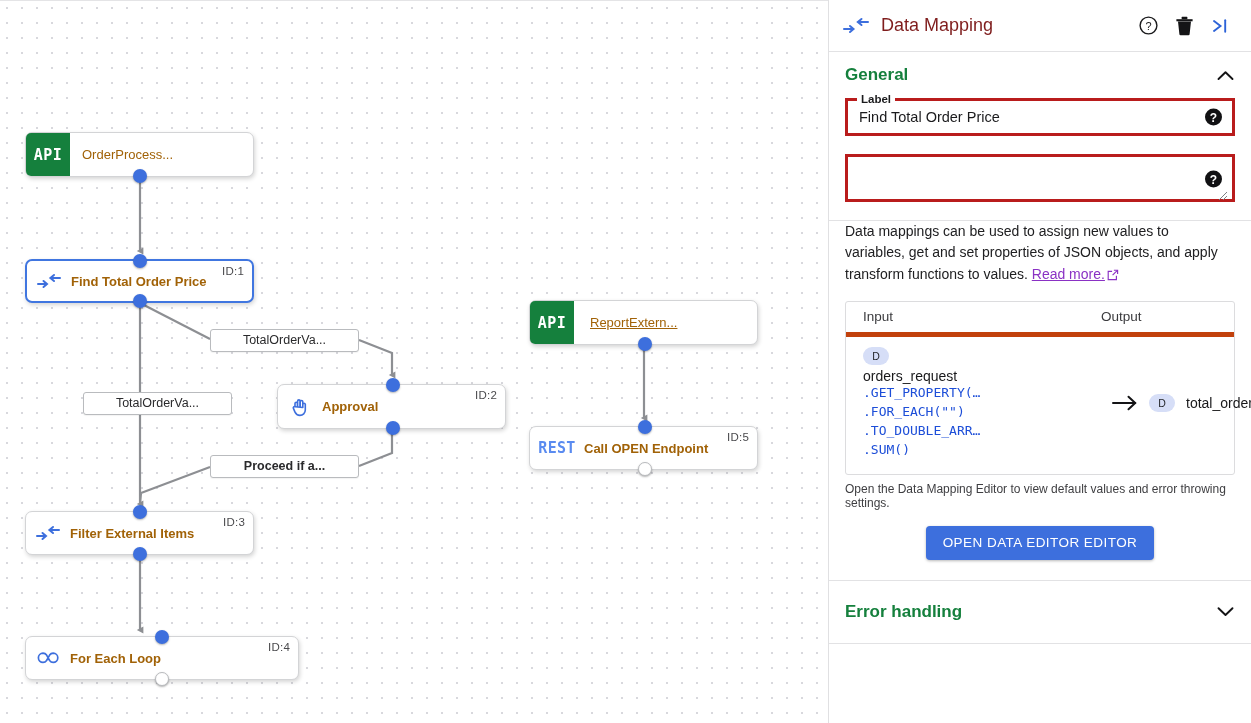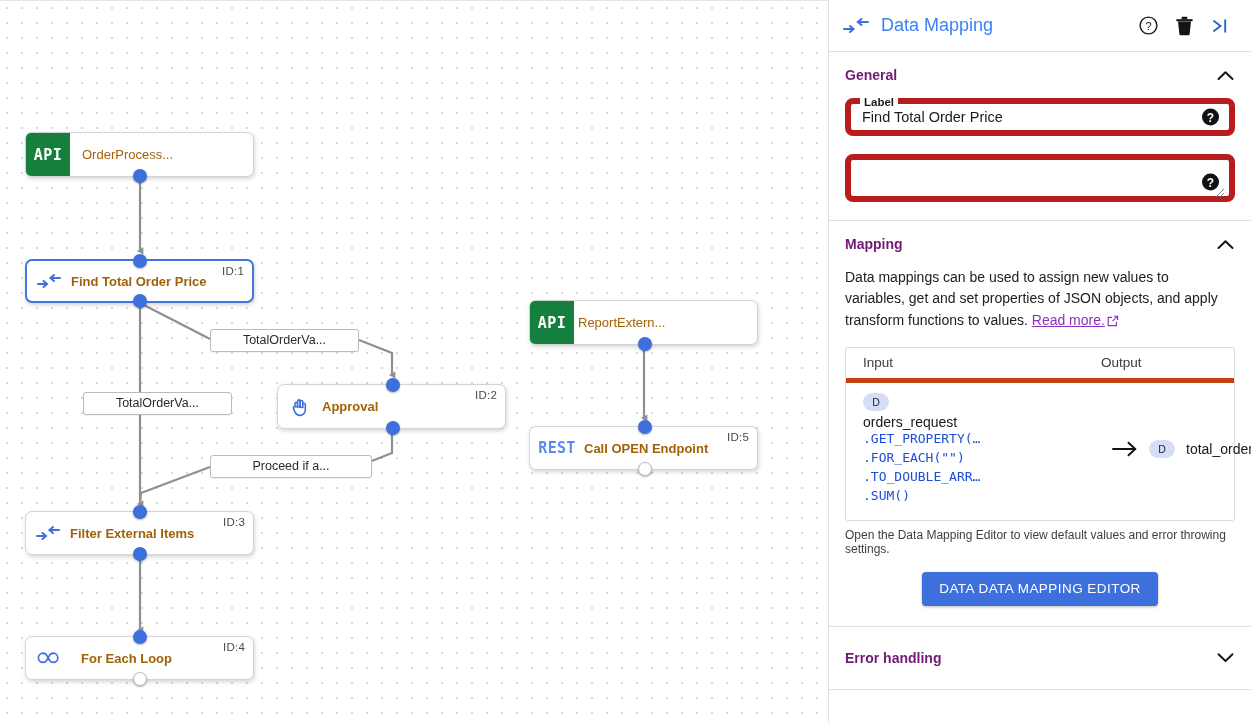--- a/index.html
+++ b/index.html
@@ -96,41 +96,41 @@
     display: flex; flex-direction: column;
   }
   .panel-header {
     height: 52px; flex: 0 0 52px;
     display: flex; align-items: center;
     padding: 0 16px 0 14px;
     border-bottom: 1px solid #e2e2e4;
   }
   .panel-header-icon { width: 32px; display: flex; align-items: center; }
   .panel-header-title {
-    font-size: 18px; color: #3b82f6; font-weight: 400;
+    font-size: 18px; color: #7f1d1d; font-weight: 400;
     margin-left: 6px; flex: 1;
   }
   .hdr-btn {
     width: 30px; height: 30px; margin-left: 6px;
     display: flex; align-items: center; justify-content: center;
     cursor: pointer;
   }
 
   .section { border-bottom: 1px solid #e2e2e4; padding: 0 16px; }
   .section-head {
     display: flex; align-items: center; justify-content: space-between;
     height: 46px; cursor: pointer;
   }
-  .section-title { font-size: 14px; font-weight: 700; color: #701a75; }
+  .section-title { font-size: 17px; font-weight: 700; color: #15803d; }
   .chev { width: 20px; height: 20px; display:flex; align-items:center; justify-content:center; }
 
   .field {
     position: relative;
-    border: 6px solid #b91c1c;
-    border-radius: 8px;
+    border: 3px solid #b91c1c;
+    border-radius: 0;
     height: 38px;
     margin-bottom: 18px;
     display: flex; align-items: center;
   }
   .field .legend {
     position: absolute; top: -8px; left: 9px;
     background: #fff; padding: 0 4px;
     font-size: 11.5px; font-weight: 700; color: #1b1b1d;
   }
   .field .value {
@@ -290,49 +290,49 @@
               <path d="M17,2 L13.4,5 L17,8"></path>
           </g>
         </svg>
       </div>
       <div class="node-title bold">Filter External Items</div>
       <div class="node-id">ID:3</div>
       <div class="port top"></div>
       <div class="port bottom"></div>
     </div>
 
-    <div class="node" style="left:25px; top:635px; width:229px; height:44px;gap:11px;">
+    <div class="node" style="left:25px; top:635px; width:274px; height:44px;">
       <div class="node-icon">
         <svg width="26" height="16" viewBox="0 0 26 16">
           <path d="M8,3.2 a4.6,4.6 0 1 0 0,9.2 a4.6,4.6 0 0 0 3.6,-1.9 l3,-5.4 a4.6,4.6 0 0 1 3.6,-1.9 a4.6,4.6 0 1 1 0,9.2 a4.6,4.6 0 0 1 -3.6,-1.9 l-3,-5.4 a4.6,4.6 0 0 0 -3.6,-1.9 Z" stroke="#3d6fdd" stroke-width="1.7" fill="none"></path>
         </svg>
       </div>
       <div class="node-title bold">For Each Loop</div>
       <div class="node-id">ID:4</div>
       <div class="port top"></div>
       <div class="port bottom hollow"></div>
     </div>
 
     <div class="node" style="left:529px; top:299px; width:229px; height:45px;">
       <div class="node-badge">API</div>
-      <div class="node-title" style="padding-left:4px;">ReportExtern...</div>
+      <div class="node-title" style="padding-left:16px;text-decoration:underline;">ReportExtern...</div>
       <div class="port bottom" style="left:115px;"></div>
     </div>
 
     <div class="node" style="left:529px; top:425px; width:229px; height:44px;">
       <div class="node-rest-label">REST</div>
       <div class="node-title bold">Call OPEN Endpoint</div>
       <div class="node-id">ID:5</div>
       <div class="port top" style="left:115px;"></div>
       <div class="port bottom hollow" style="left:115px;"></div>
     </div>
 
     <div class="edge-label" style="left:210px; top:328px; width:149px;">TotalOrderVa...</div>
     <div class="edge-label" style="left:83px; top:391px; width:149px;">TotalOrderVa...</div>
-    <div class="edge-label" style="left:210px; top:454px; width:162px;">Proceed if a...</div>
+    <div class="edge-label" style="left:210px; top:454px; width:149px;font-weight:bold;">Proceed if a...</div>
   </div>
 
   <div id="panel">
 
     <div class="panel-header">
       <div class="panel-header-icon">
         <svg width="26" height="17" viewBox="0 0 26 17">
           <g stroke="#3d6fdd" stroke-width="2" fill="none" stroke-linecap="round">
             <path d="M1,12 L9.5,12"></path>
               <path d="M7,9 L10.5,12 L7,15"></path>
@@ -388,28 +388,20 @@
             <g stroke="#7d7f83" stroke-width="1">
               <path d="M9,1 L1,9"></path>
                 <path d="M9,5 L5,9"></path>
             </g>
           </svg>
         </span>
       </div>
     </div>
 
     <div class="section">
-      <div class="section-head">
-        <span class="section-title">Mapping</span>
-        <span class="chev">
-          <svg width="17" height="11" viewBox="0 0 17 11">
-            <path d="M1.5,9 L8.5,2.2 L15.5,9" stroke="#141416" stroke-width="1.9" fill="none" stroke-linecap="round" stroke-linejoin="round"></path>
-          </svg>
-        </span>
-      </div>
 
       <p class="desc"><span>Data mappings can be used to assign new values to variables, get and set properties of JSON objects, and apply transform functions to values.</span> <a href="#">Read more.</a><span class="ext-icon">
         <svg width="12" height="12" viewBox="0 0 12 12">
           <g stroke="#8a31c4" stroke-width="1.15" fill="none">
             <path d="M9.4,6.8 L9.4,10.6 L1.2,10.6 L1.2,2.4 L5.1,2.4"></path>
             <path d="M6.9,1.2 L10.6,1.2 L10.6,4.9"></path>
             <path d="M10.4,1.4 L5.6,6.2"></path>
           </g>
         </svg></span></p>
 
@@ -438,21 +430,21 @@
           <div class="map-out">
             <div class="d-chip">D</div>
             <div class="map-out-name">total_order…</div>
           </div>
         </div>
       </div>
 
       <div class="map-note">Open the Data Mapping Editor to view default values and error throwing settings.</div>
 
       <div class="btn-row">
-        <button class="btn-primary">DATA DATA MAPPING EDITOR</button>
+        <button class="btn-primary">OPEN DATA EDITOR EDITOR</button>
       </div>
     </div>
 
     <div class="section">
       <div class="section-head" style="height:62px;">
         <span class="section-title">Error handling</span>
         <span class="chev">
           <svg width="17" height="11" viewBox="0 0 17 11">
             <path d="M1.5,2.2 L8.5,9 L15.5,2.2" stroke="#141416" stroke-width="1.9" fill="none" stroke-linecap="round" stroke-linejoin="round"></path>
           </svg>

